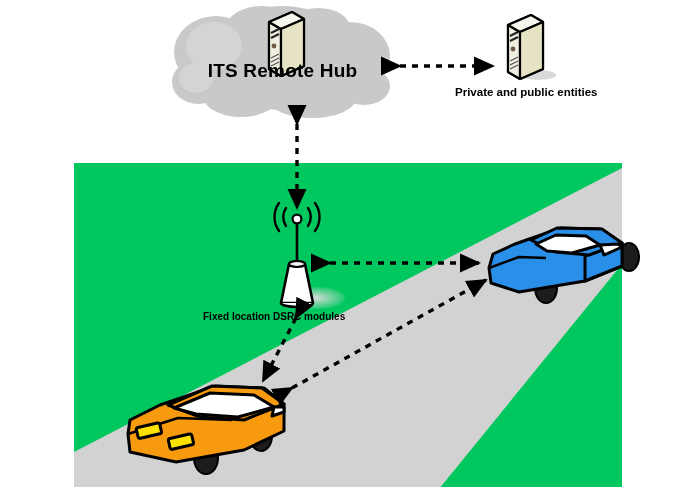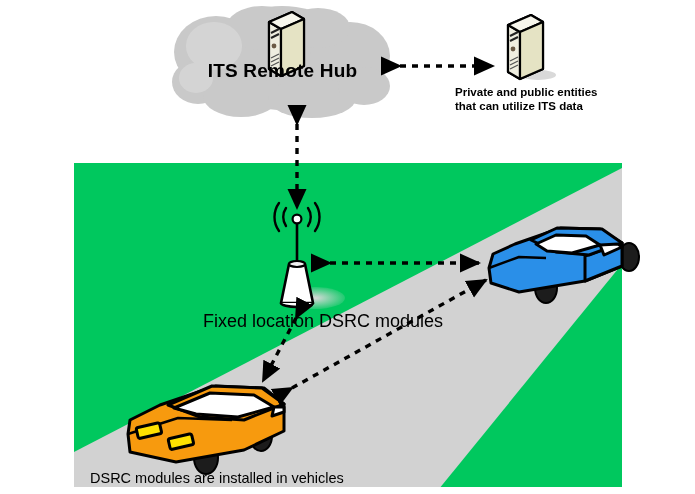--- a/index.html
+++ b/index.html
@@ -3,21 +3,21 @@
 <meta charset="utf-8">
 <style>
   html,body{margin:0;padding:0;background:#ffffff;}
   body{width:695px;height:494px;position:relative;overflow:hidden;
        font-family:"Liberation Sans",sans-serif;}
   .stage{position:absolute;left:0;top:0;width:695px;height:484px;}
   svg.layer{position:absolute;left:0;top:0;width:695px;height:494px;overflow:visible;}
   .lbl{position:absolute;color:#000;font-weight:bold;}
   #hub-label{left:180px;top:60px;width:205px;text-align:center;font-size:19px;letter-spacing:.2px;}
   #entities-label{left:455px;top:85px;width:180px;text-align:left;font-size:11.5px;line-height:14px;}
-  #fixed-label{left:203px;top:311px;font-size:18px;font-weight:normal;}
+  #fixed-label{left:203px;top:311px;font-size:10px;font-weight:bold;}
   #vehicles-label{left:90px;top:470px;font-size:14.5px;font-weight:normal;}
 </style>
 </head>
 <body>
 
 <div class="stage">
 
   <svg class="layer" viewBox="0 0 695 494">
     <defs>
       <clipPath id="grassClip">
@@ -156,20 +156,18 @@
 
     <line x1="296" y1="318" x2="263" y2="381" stroke="#000" stroke-width="3.4" stroke-dasharray="6 6" marker-start="url(#ahs)" marker-end="url(#ah)"></line>
 
     <line x1="292" y1="388" x2="486" y2="280" stroke="#000" stroke-width="3.4" stroke-dasharray="6 6" marker-start="url(#ahs)" marker-end="url(#ah)"></line>
   </svg>
 
   <div class="lbl" id="hub-label">ITS Remote Hub</div>
 
   <div class="lbl" id="entities-label">
     <span>Private and public entities</span><br>
-    <span>that can utilize ITS data</span>
   </div>
 
   <div class="lbl" id="fixed-label">Fixed location DSRC modules</div>
 
-  <div class="lbl" id="vehicles-label">DSRC modules are installed in vehicles</div>
 
 </div>
 
 </body></html>

